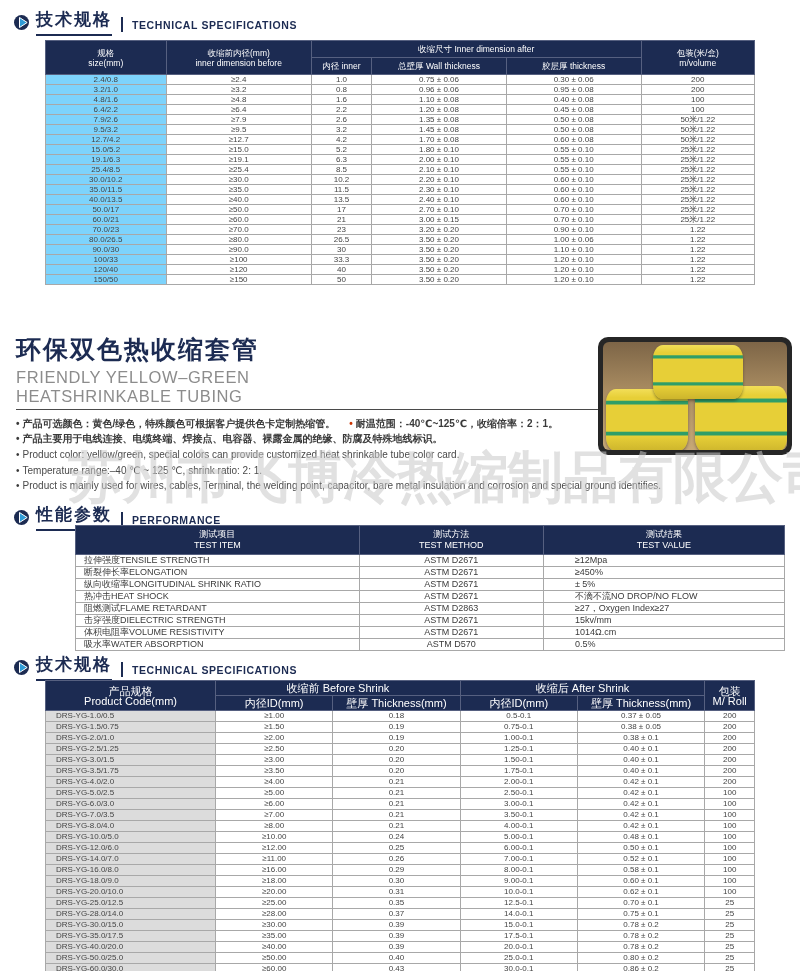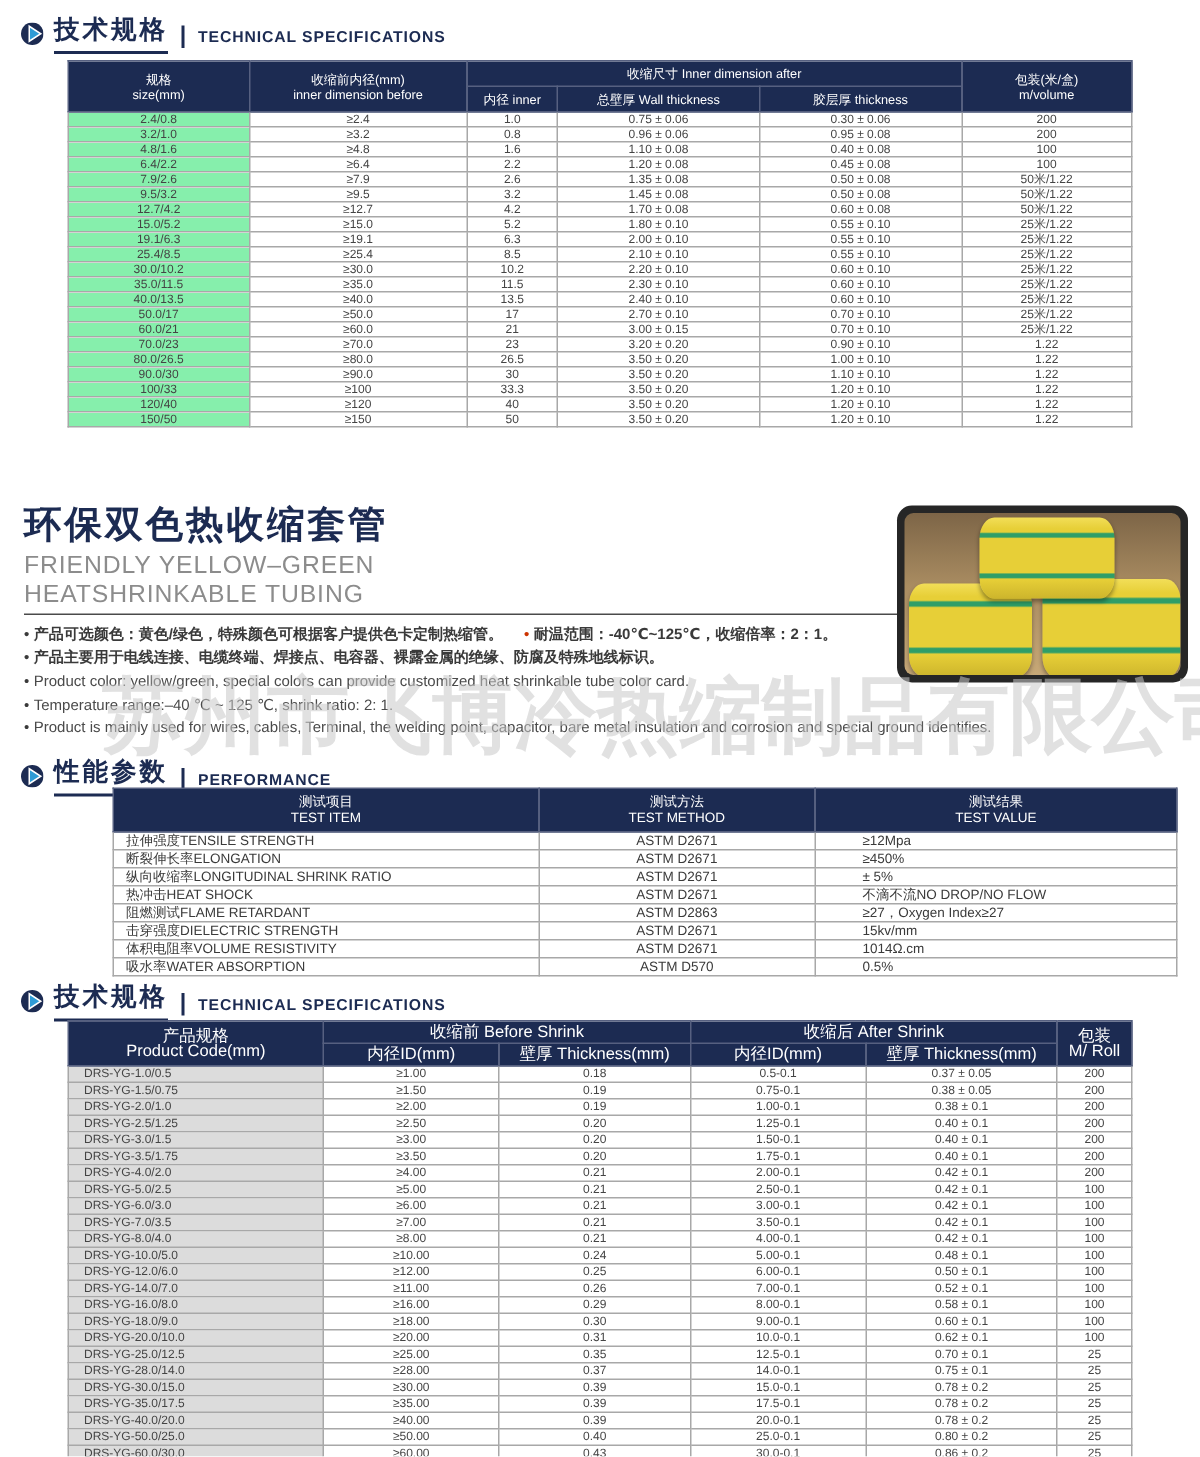--- a/index.html
+++ b/index.html
@@ -19,21 +19,21 @@
   table { border-collapse:collapse; table-layout:fixed; }
   th { background:#1c2b52; color:#fff; font-weight:normal; border:1px solid #5a6residents80; }
   th { border:1px solid #566080; }
   td { border:1px solid #a8a8a8; background:#fff; text-align:center; overflow:hidden; white-space:nowrap; }
   .pre { white-space:pre-line; }
 
   
   .t1 { position:absolute; top:40px; left:45px; width:710px; }
   .t1 th { font-size:8.5px; line-height:10px; padding:3px 1px; }
   .t1 td { font-size:8px; height:9.2px; line-height:9px; padding:0 1px; color:#444; }
-  .t1 td:first-child { background:#86efac; }
+  .t1 td:first-child { background:#7dd3fc; }
 
   
   .prod-title-zh { position:absolute; top:333px; left:16px; font-size:25px; font-weight:bold;
     color:#1c2b52; letter-spacing:2px; font-family:"DejaVu Sans","Liberation Sans",sans-serif; }
   .prod-title-en { position:absolute; top:368px; left:16px; font-size:16.5px; line-height:19px;
     color:#8c8c8c; letter-spacing:0.6px; }
   .rule { position:absolute; top:409px; left:16px; width:774px; border-top:1.5px solid #4a4a4a; }
   .bullets-zh { position:absolute; top:416px; left:16px; width:580px; font-size:10px;
     font-weight:bold; color:#3a3a3a; line-height:15px; }
   .bullets-en { position:absolute; top:447px; left:16px; width:780px; font-size:10px;
@@ -243,21 +243,21 @@
           <td>23</td>
           <td>3.20 ± 0.20</td>
           <td>0.90 ± 0.10</td>
           <td>1.22</td>
         </tr>
         <tr>
           <td>80.0/26.5</td>
           <td>≥80.0</td>
           <td>26.5</td>
           <td>3.50 ± 0.20</td>
-          <td>1.00 ± 0.10</td>
+          <td>1.00 ± 0.06</td>
           <td>1.22</td>
         </tr>
         <tr>
           <td>90.0/30</td>
           <td>≥90.0</td>
           <td>30</td>
           <td>3.50 ± 0.20</td>
           <td>1.10 ± 0.10</td>
           <td>1.22</td>
         </tr>

